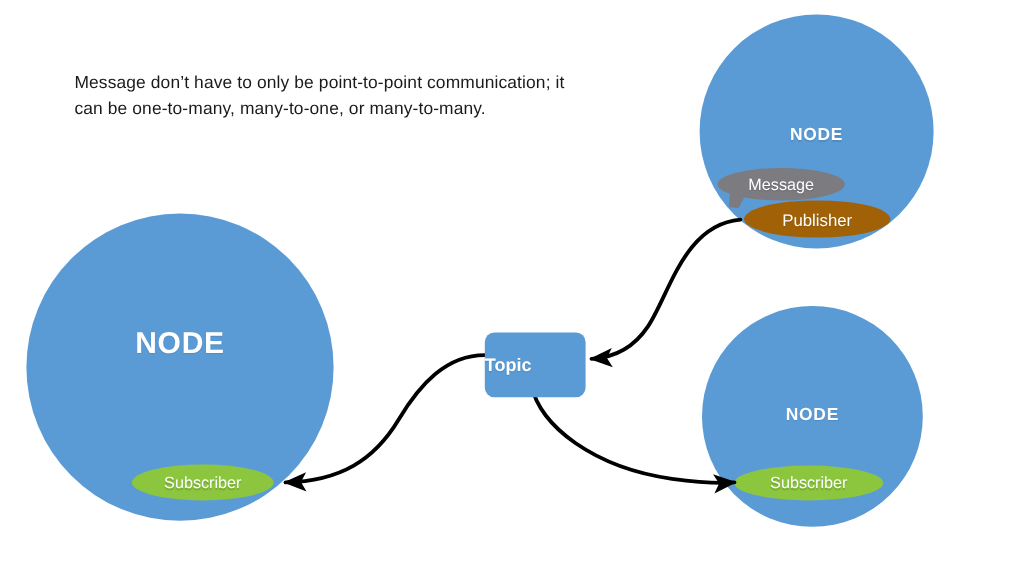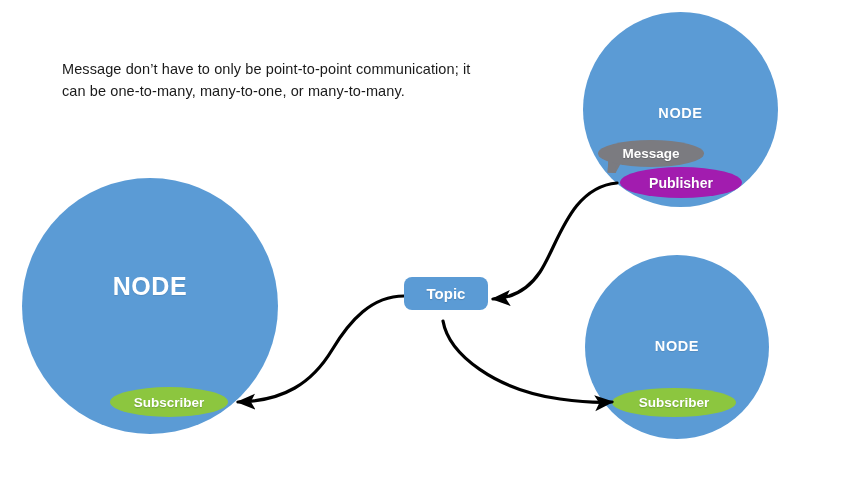--- a/index.html
+++ b/index.html
@@ -78,30 +78,30 @@
     font-size: 14.5px;
   }
 
   .oval {
     position: absolute;
     border-radius: 50%;
     display: flex;
     align-items: center;
     justify-content: center;
     color: #ffffff;
-    font-weight: bold;
+    font-weight: normal;
     text-shadow: 0 1px 1px rgba(0,0,0,0.18);
   }
   .oval-subscriber {
     background: #8CC63F;
     font-size: 13.5px;
     text-align: center;
   }
   .oval-publisher {
-    background: #a21caf;
+    background: #a16207;
     font-size: 14px;
   }
   .oval-message {
     background: #7B7B80;
     font-size: 13.5px;
   }
   #sub-left {
     left: 110px;
     top: 387px;
     width: 118px;
@@ -183,20 +183,20 @@
       </marker>
     </defs>
 
     <path class="arrow-path" d="M 617,183 C 570,187 558,245 540,272 C 528,290 512,298 493,299" marker-end="url(#arrowhead)"></path>
 
     <path class="arrow-path" d="M 404,296 C 372,296 350,320 332,350 C 312,383 284,401 238,402" marker-end="url(#arrowhead)"></path>
 
     <path class="arrow-path" d="M 443,321 C 449,355 496,390 560,399 C 582,402 598,403 612,402" marker-end="url(#arrowhead)"></path>
   </svg>
 
-  <div id="topic-box" style="position:absolute;left:404px;top:277px;width:84px;height:33px;
+  <div id="topic-box" style="position:absolute;left:404px;top:277px;width:84px;height:54px;
               background:#5B9BD5;border-radius:8px;display:flex;align-items:center;
-              justify-content:center;color:#ffffff;font-weight:bold;font-size:15px;
+              justify-content:flex-start;color:#ffffff;font-weight:bold;font-size:15px;
               text-shadow:0 1px 1px rgba(0,0,0,0.15);">
     <span>Topic</span>
   </div>
 
 </div>
 
 </body></html>

